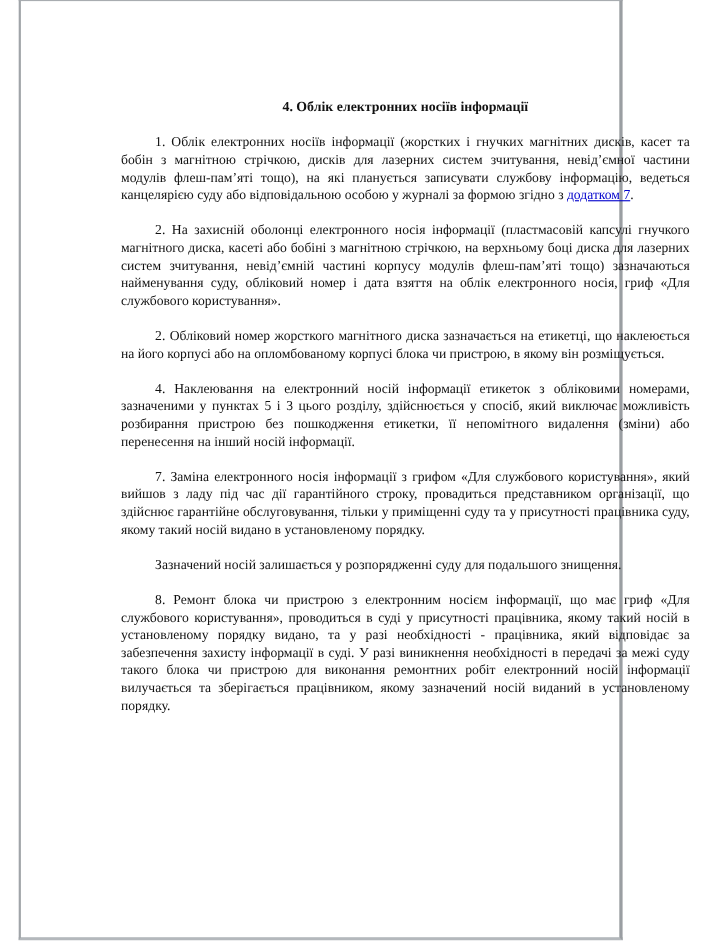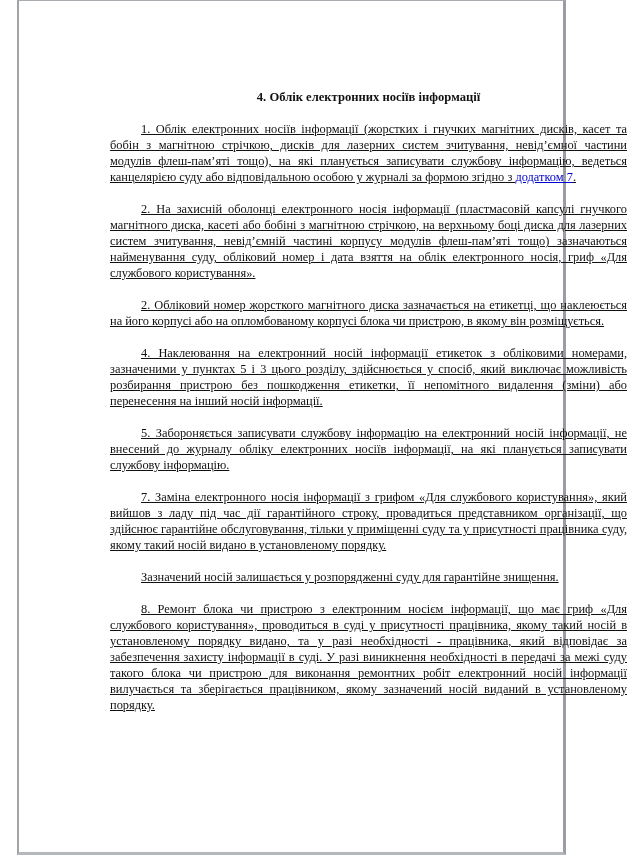--- a/index.html
+++ b/index.html
@@ -40,37 +40,35 @@
     .title {
       text-align: center;
       font-weight: bold;
       font-size: 12.6px;
       margin: 0 0 16px 0;
     }
     .para {
       text-align: justify;
       text-indent: 31px;
       margin: 0 0 16px 0;
-      text-decoration: underline;
     }
     .para a {
       color: #0000cc;
       text-decoration: underline;
     }
   </style>
 </head>
 <body>
 
 <div class="page">
   <div class="content">
     <h1 class="title">4. Облік електронних носіїв інформації</h1>
 
     <p class="para"><span>1. Облік електронних носіїв інформації (жорстких і гнучких магнітних дисків, касет та бобін з магнітною стрічкою, дисків для лазерних систем зчитування, невід’ємної частини модулів флеш-пам’яті тощо), на які планується записувати службову інформацію, ведеться канцелярією суду або відповідальною особою у журналі за формою згідно з </span><a href="#">додатком 7</a><span>.</span></p>
 
     <p class="para">2. На захисній оболонці електронного носія інформації (пластмасовій капсулі гнучкого магнітного диска, касеті або бобіні з магнітною стрічкою, на верхньому боці диска для лазерних систем зчитування, невід’ємній частині корпусу модулів флеш-пам’яті тощо) зазначаються найменування суду, обліковий номер і дата взяття на облік електронного носія, гриф «Для службового користування».</p>
     <p class="para">2. Обліковий номер жорсткого магнітного диска зазначається на етикетці, що наклеюється на його корпусі або на опломбованому корпусі блока чи пристрою, в якому він розміщується.</p>
     <p class="para">4. Наклеювання на електронний носій інформації етикеток з обліковими номерами, зазначеними у пунктах 5 і 3 цього розділу, здійснюється у спосіб, який виключає можливість розбирання пристрою без пошкодження етикетки, її непомітного видалення (зміни) або перенесення на інший носій інформації.</p>
-    <p class="para">5. Забороняється записувати службову інформацію на електронний носій інформації, не внесений до журналу обліку електронних носіїв інформації, на які планується записувати службову інформацію.</p>
     <p class="para">7. Заміна електронного носія інформації з грифом «Для службового користування», який вийшов з ладу під час дії гарантійного строку, провадиться представником організації, що здійснює гарантійне обслуговування, тільки у приміщенні суду та у присутності працівника суду, якому такий носій видано в установленому порядку.</p>
-    <p class="para">Зазначений носій залишається у розпорядженні суду для гарантійне знищення.</p>
+    <p class="para">Зазначений носій залишається у розпорядженні суду для подальшого знищення.</p>
     <p class="para">8. Ремонт блока чи пристрою з електронним носієм інформації, що має гриф «Для службового користування», проводиться в суді у присутності працівника, якому такий носій в установленому порядку видано, та у разі необхідності - працівника, який відповідає за забезпечення захисту інформації в суді. У разі виникнення необхідності в передачі за межі суду такого блока чи пристрою для виконання ремонтних робіт електронний носій інформації вилучається та зберігається працівником, якому зазначений носій виданий в установленому порядку.</p>
   </div>
 </div>
 
 </body></html>

